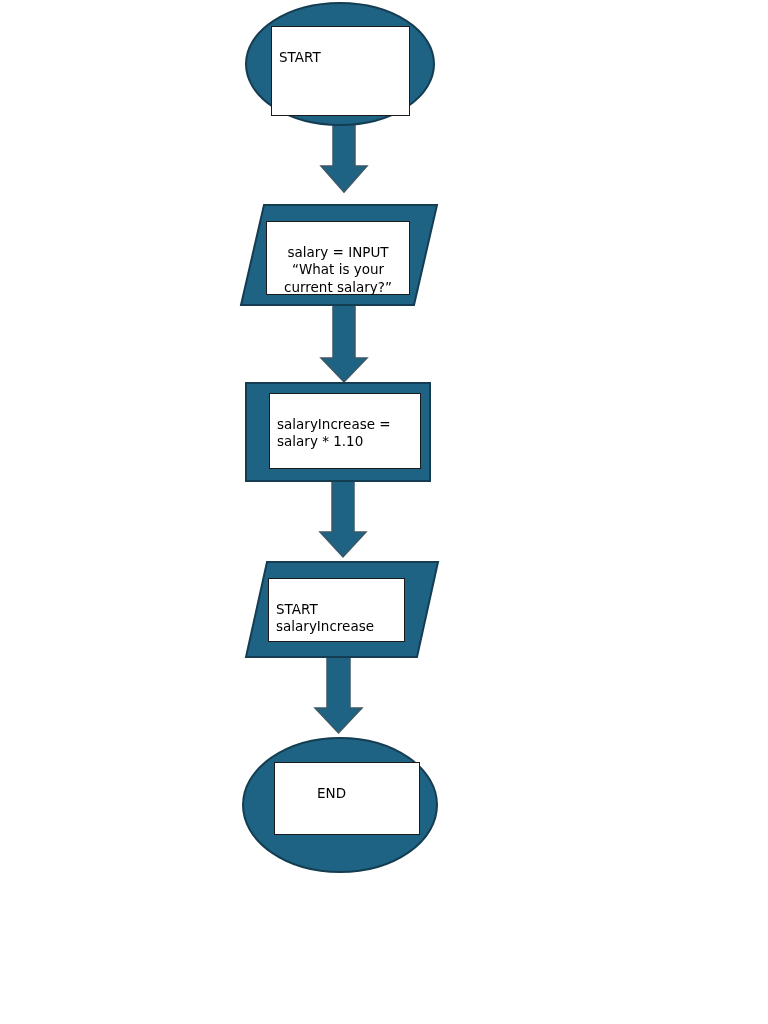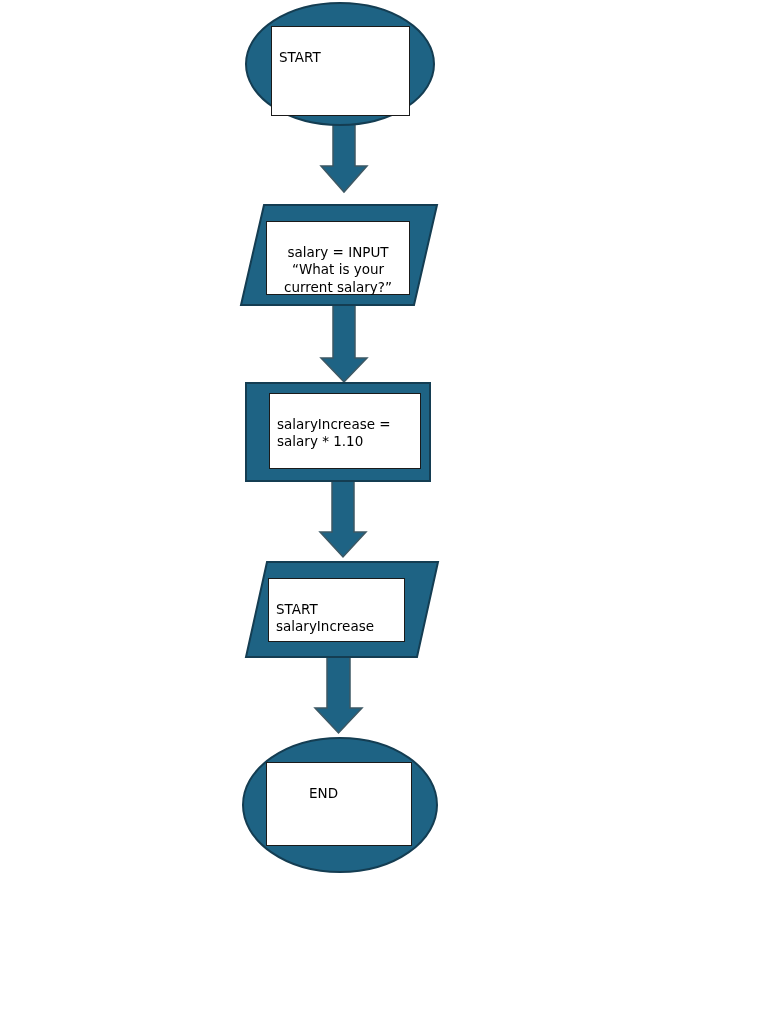--- a/index.html
+++ b/index.html
@@ -71,17 +71,17 @@
   <div class="label-box" style="left:269px; top:393px; width:152px; height:76px;">
     <span>salaryIncrease =
 salary * 1.10</span>
   </div>
 
   <div class="label-box" style="left:268px; top:578px; width:137px; height:64px;">
     <span>START
 salaryIncrease</span>
   </div>
 
-  <div class="label-box" style="left:266px; top:762px; width:146px; height:84px;padding-left:42px;">
+  <div class="label-box" style="left:274px; top:762px; width:146px; height:73px;padding-left:42px;">
     <span>END</span>
   </div>
 
 </div>
 
 </body></html>

